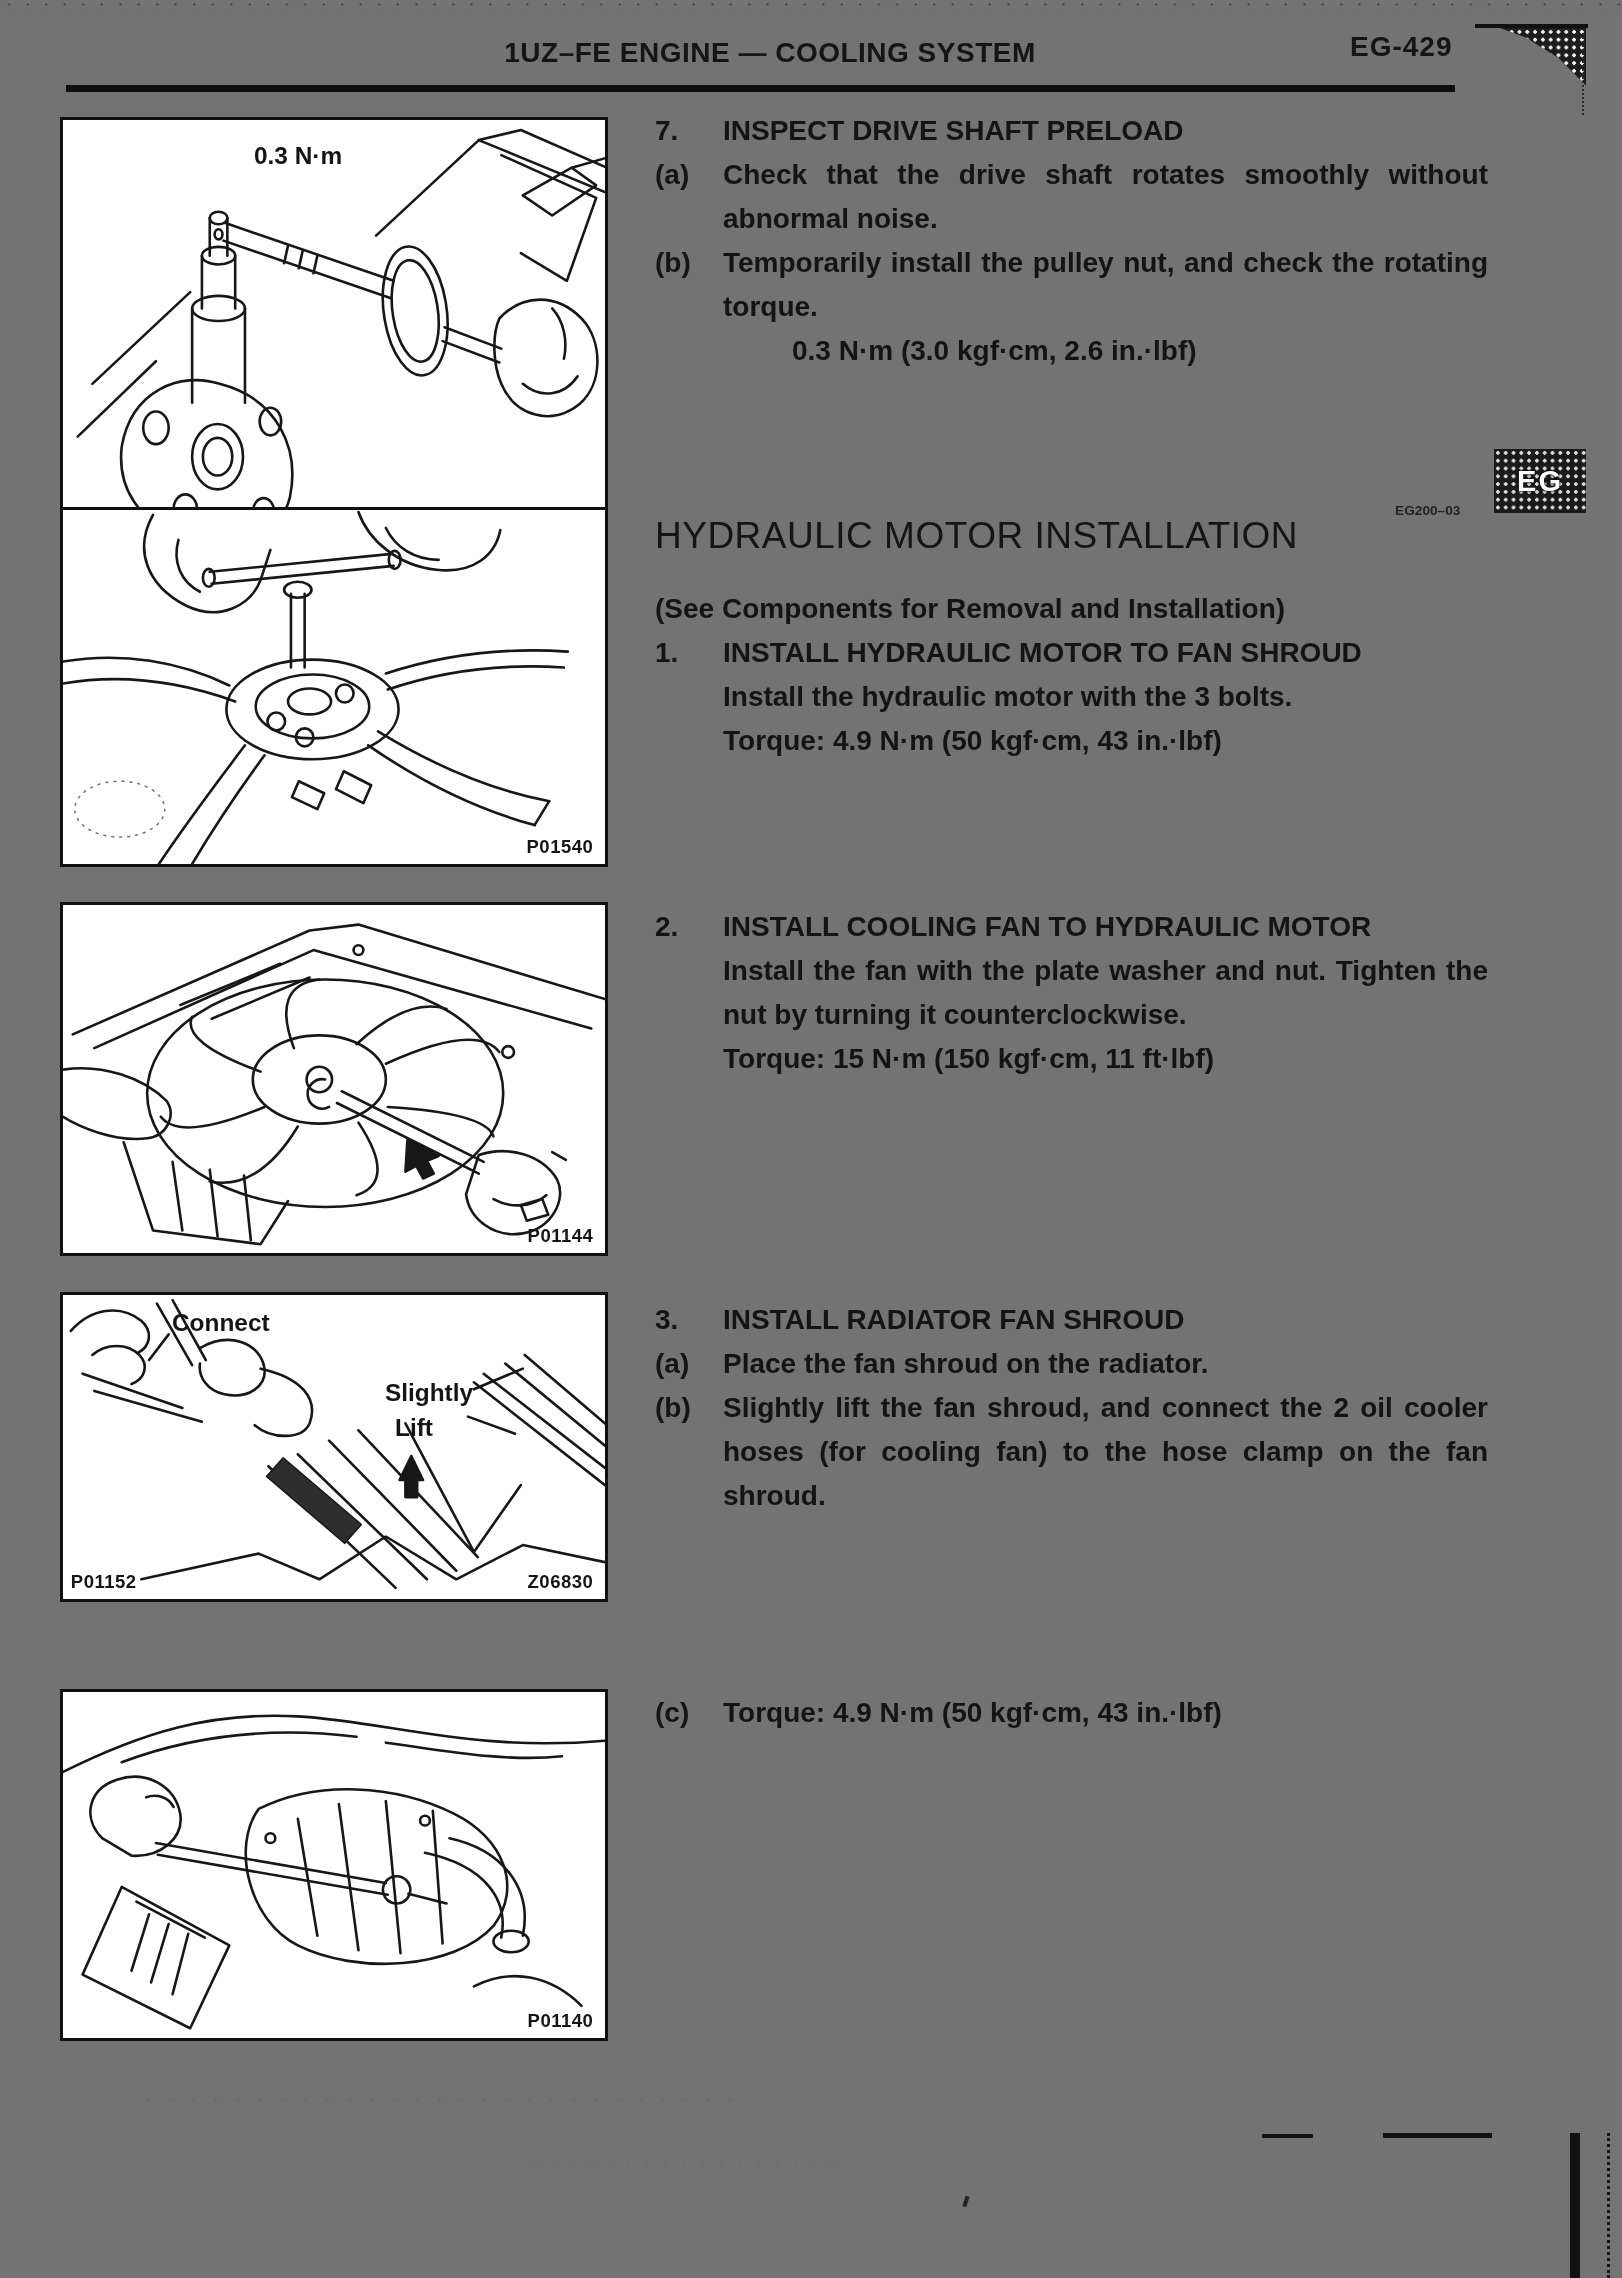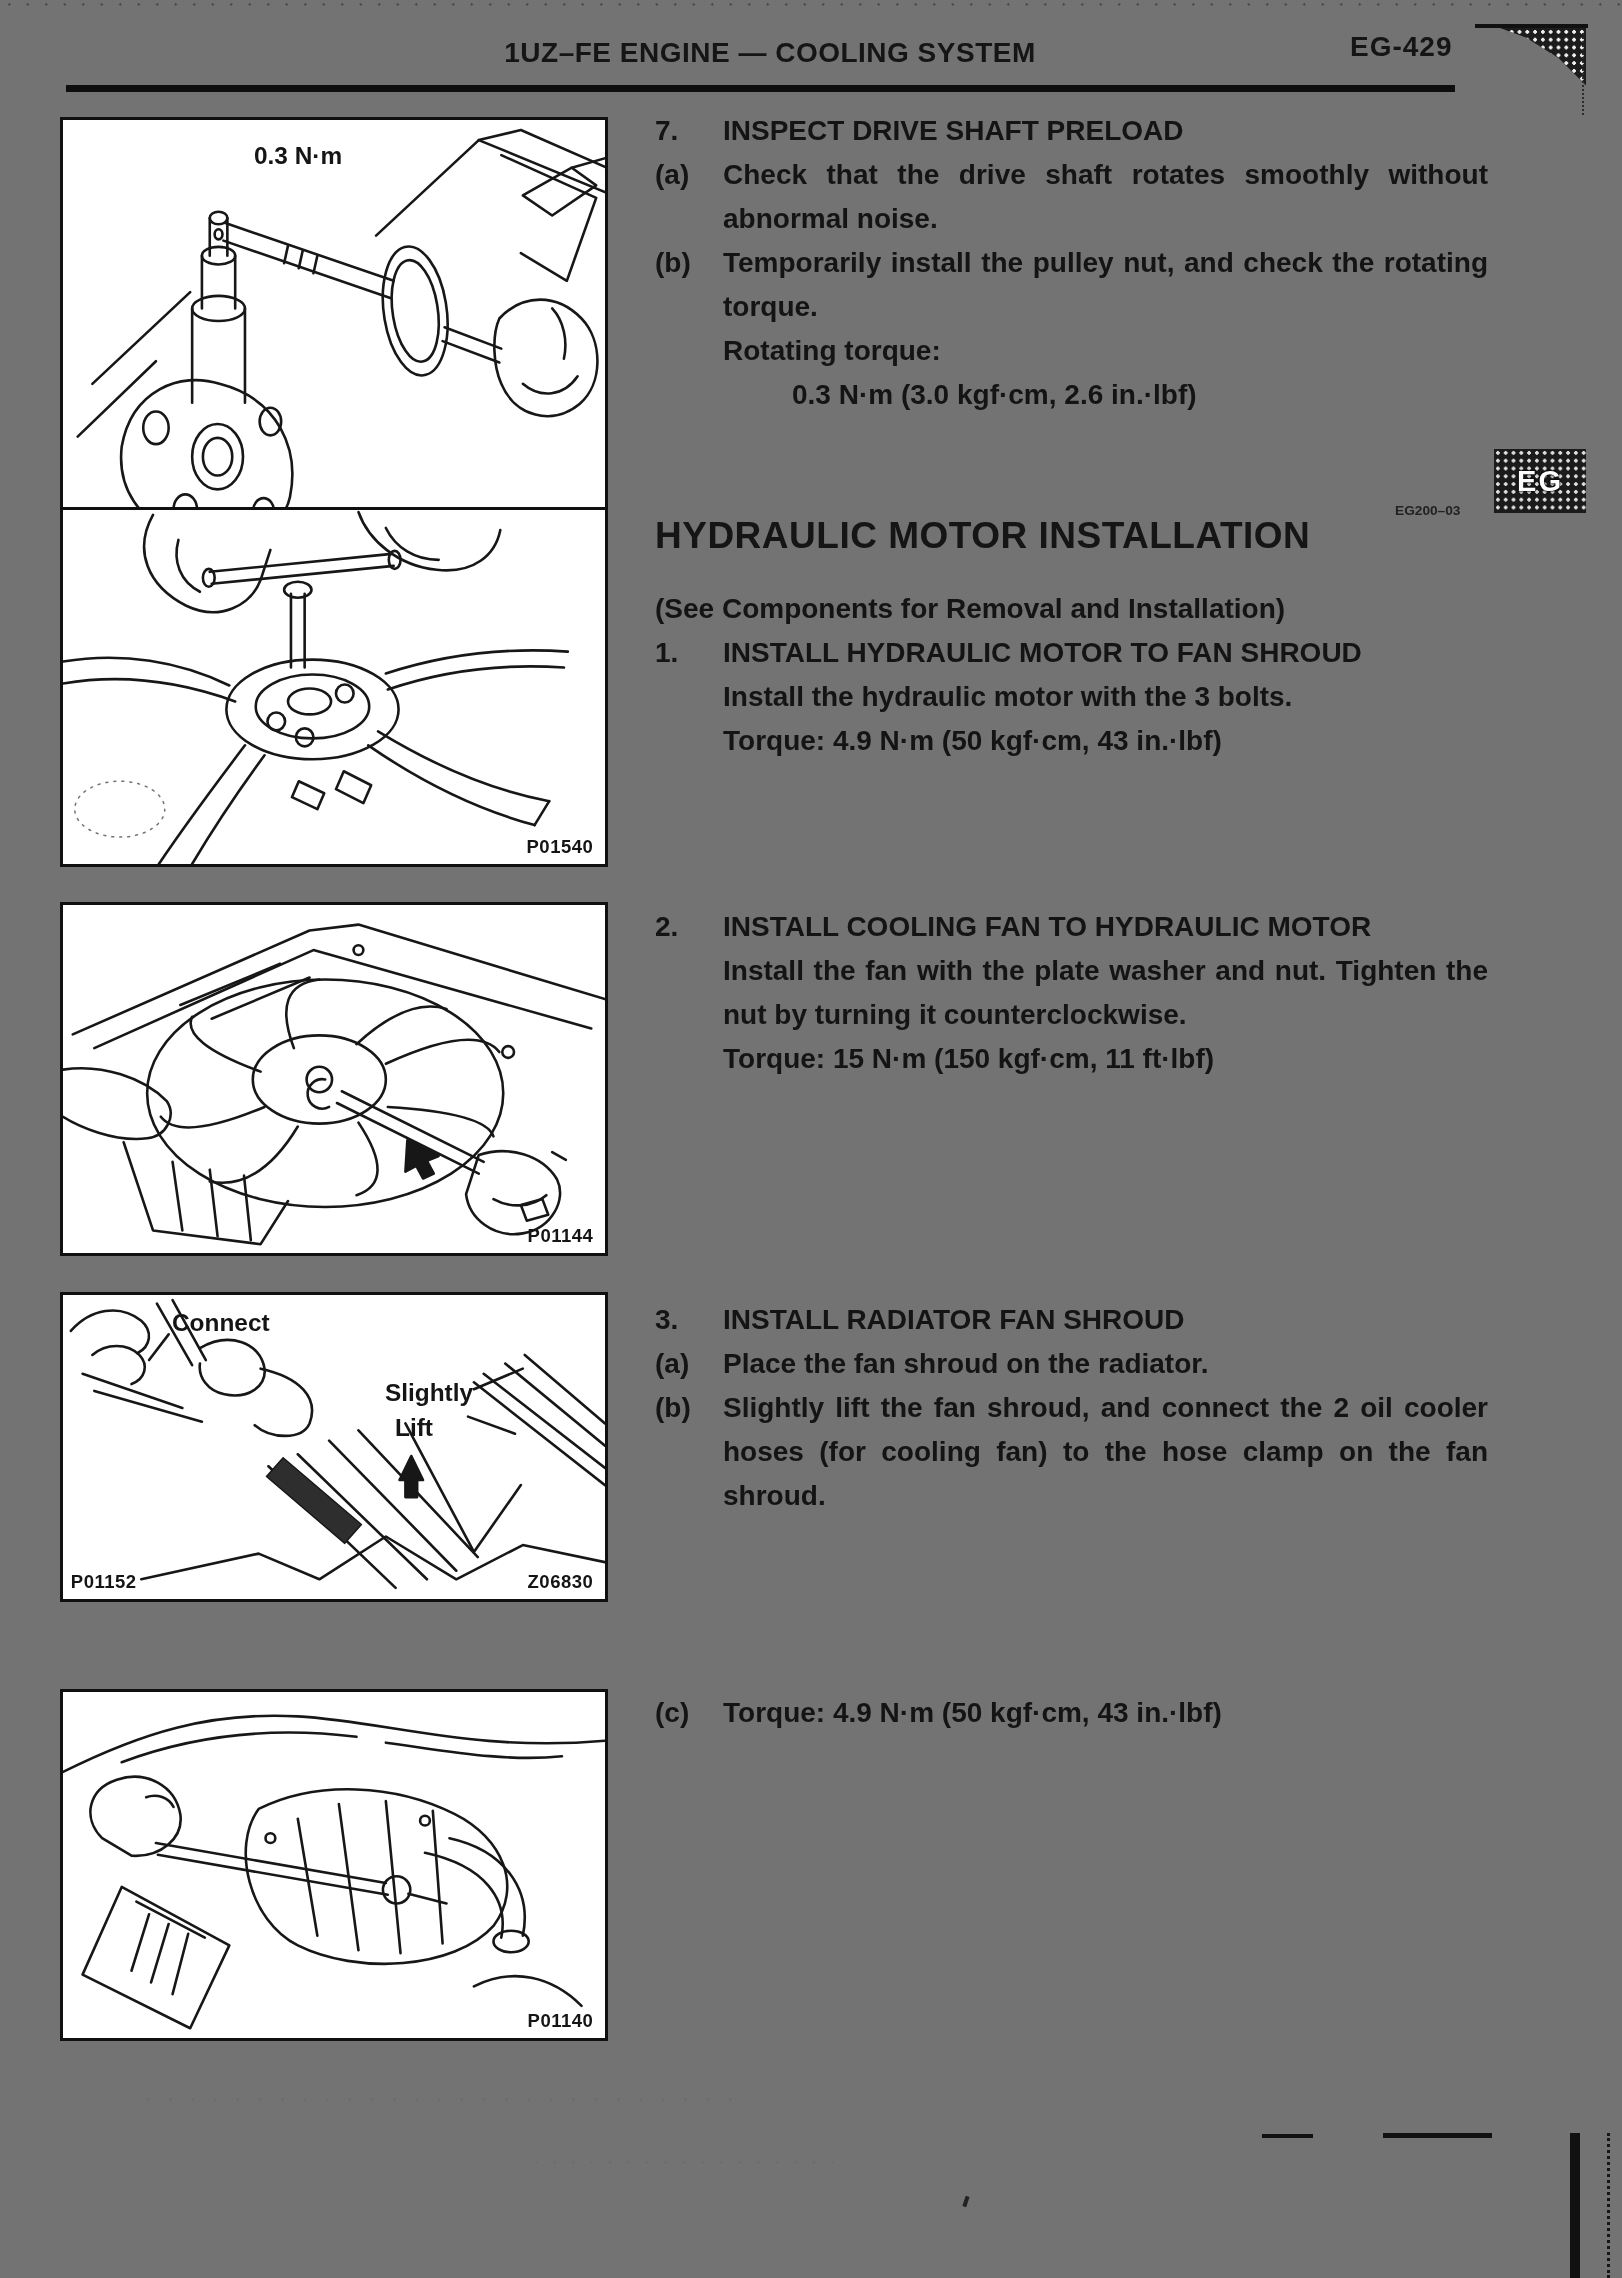--- a/index.html
+++ b/index.html
@@ -60,21 +60,21 @@
   
   .tcol{position:absolute;left:655px;width:833px;font-size:28px;line-height:44px;
     font-weight:700;color:#141414;text-align:justify;}
   .hrow{position:relative;padding-left:68px;text-align:left;}
   .lrow{position:relative;padding-left:68px;}
   .num{position:absolute;left:0;top:0;}
   .spec1{padding-left:68px;text-align:left;}
   .spec2{padding-left:137px;text-align:left;}
   .body1{padding-left:68px;text-align:left;}
   .bodyj{padding-left:68px;}
-  .bigtitle{position:absolute;left:655px;top:515px;font-size:37px;font-weight:700;
+  .bigtitle{position:absolute;left:655px;top:515px;font-size:37px;font-weight:400;
     letter-spacing:0.5px;white-space:nowrap;}
   .refcode{position:absolute;left:1395px;top:503px;font-size:13.7px;font-weight:700;color:#222;}
   svg path,svg line,svg ellipse,svg circle,svg polyline{vector-effect:non-scaling-stroke;}
 </style>
 </head>
 <body>
 
 <div class="page">
 
   <div class="top-noise"></div>
@@ -247,21 +247,20 @@
       <span>INSPECT DRIVE SHAFT PRELOAD</span>
     </div>
     <div class="lrow">
       <span class="num">(a)</span>
       <span>Check that the drive shaft rotates smoothly without abnormal noise.</span>
     </div>
     <div class="lrow">
       <span class="num">(b)</span>
       <span>Temporarily install the pulley nut, and check the rotating torque.</span>
     </div>
-    <div class="spec1">Rotating torque:</div>
     <div class="spec2">0.3 N·m (3.0 kgf·cm, 2.6 in.·lbf)</div>
   </div>
 
   <h1 class="bigtitle" style="margin:0;">HYDRAULIC MOTOR INSTALLATION</h1>
   <span class="refcode">EG200–03</span>
 
   <div class="tcol" style="top:587px;">
     <div style="text-align:left;">(See Components for Removal and Installation)</div>
     <div class="hrow">
       <span class="num">1.</span>

